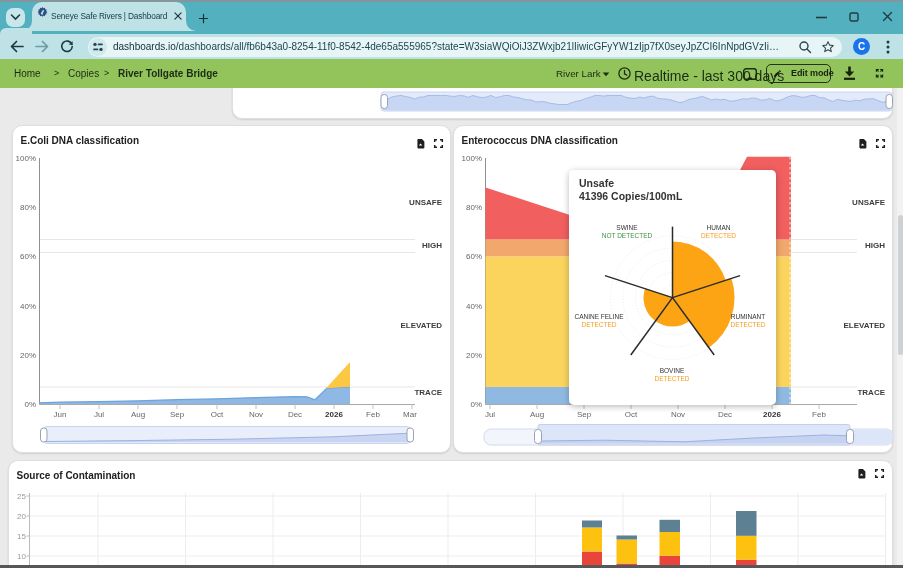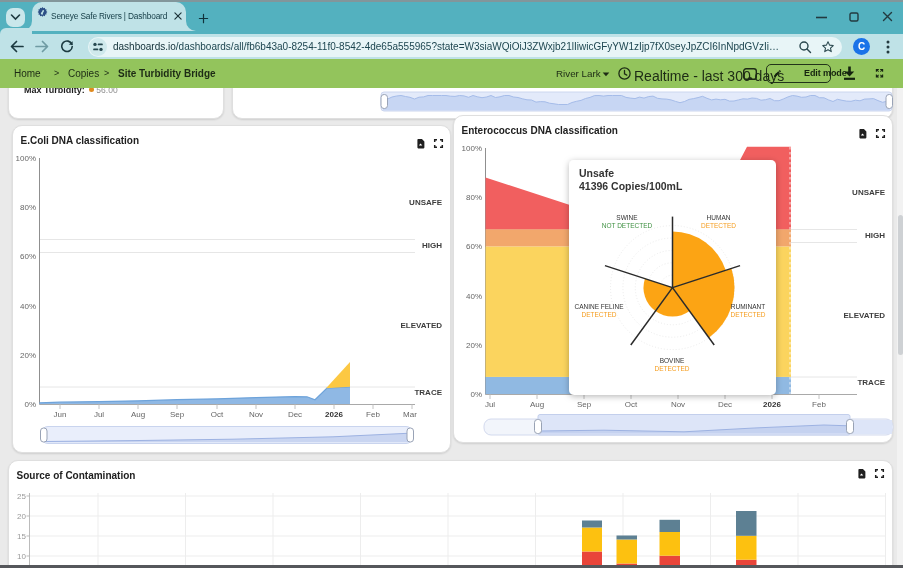--- a/index.html
+++ b/index.html
@@ -13,21 +13,21 @@
 #tab{position:absolute;left:32px;top:0;width:154px;height:29px;background:#bfe2e7;border-radius:10px 10px 0 0;}
 #tabtitle{position:absolute;left:19px;top:9px;width:122px;font-size:8.3px;letter-spacing:-0.15px;color:#123a44;white-space:nowrap;overflow:hidden;}
 #toolbar{position:absolute;left:0;top:34px;width:903px;height:25px;background:#bfe2e7;}
 #toolbar:before{content:"";position:absolute;left:0;top:-6px;width:32px;height:6px;background:#bfe2e7;border-radius:8px 0 0 0;}
 #pill{position:absolute;left:88px;top:3px;width:754px;height:20px;border-radius:10px;background:#e8f5f7;}
 #urltext{position:absolute;left:25px;top:4px;width:672px;font-size:10px;color:#1d4650;white-space:nowrap;overflow:hidden;text-overflow:ellipsis;}
 #avatar{position:absolute;left:853px;top:4px;width:17px;height:17px;border-radius:50%;background:#1a73e8;color:#fff;font-size:10px;font-weight:bold;text-align:center;line-height:17px;}
 
 #greenbar{position:absolute;left:0;top:59px;width:903px;height:29px;background:#93c45c;z-index:30;font-size:10px;color:#1d2b15;}
 #greenbar .bc{position:absolute;top:9px;}
-#editbtn{position:absolute;left:766px;top:5px;width:65px;height:19px;border:1.4px solid #22331a;border-radius:5px;font-weight:bold;font-size:9px;color:#15230f;line-height:16px;padding-left:37px;white-space:nowrap;letter-spacing:-0.1px;}
+#editbtn{position:absolute;left:766px;top:5px;width:65px;height:19px;border:1.4px solid #22331a;border-radius:5px;font-weight:bold;font-size:9px;color:#15230f;line-height:16px;padding-left:24px;white-space:nowrap;letter-spacing:-0.1px;}
 
 #content{position:absolute;left:0;top:59px;width:897px;height:506px;background:#eaeaea;z-index:1;}
 .card{position:absolute;background:#fff;border:1px solid #dfdfdf;border-radius:10px;box-shadow:0 1px 2px rgba(0,0,0,.12);}
 #scrollbar{position:absolute;left:897px;top:88px;width:6px;height:477px;background:#f2f2f2;z-index:2;}
 #sthumb{position:absolute;left:0.5px;top:127px;width:5px;height:140px;background:#ced1d4;border-radius:3px;}
 #bottomstrip{position:absolute;left:0;top:565px;width:903px;height:3px;background:#55575b;z-index:40;}
 svg text{font-family:"Liberation Sans",sans-serif;}
 </style>
 </head>
 <body>
@@ -104,21 +104,21 @@
         <circle cx="2" cy="7" r="1.5" fill="#233a40"></circle>
         <circle cx="2" cy="12" r="1.5" fill="#233a40"></circle>
       </svg>
 </div>
 
 <div id="greenbar">
   <div class="bc" style="left:14px;">Home</div>
   <div class="bc" style="left:54px;font-size:9px;top:9px;">&gt;</div>
   <div class="bc" style="left:68px;">Copies</div>
   <div class="bc" style="left:104px;font-size:9px;top:9px;">&gt;</div>
-  <div class="bc" style="left:118px;font-weight:bold;font-size:10px;">Site Turbidity Bridge</div>
+  <div class="bc" style="left:118px;font-weight:bold;font-size:10px;">River Tollgate Bridge</div>
   <div class="bc" style="left:556px;top:9px;font-size:9.8px;">River Lark</div>
   <svg class="abs" style="left:602px;top:13px" width="8" height="5" viewBox="0 0 9 6">
         <path d="M0.5 0.5 L4.5 5 L8.5 0.5 Z" fill="#1d2b15"></path>
       </svg>
   <svg class="abs" style="left:618px;top:8px" width="13" height="13" viewBox="0 0 13 13">
         <circle cx="6.5" cy="6.5" r="5.6" fill="none" stroke="#1d2b15" stroke-width="1.3"></circle>
         <path d="M6.5 3.4 L6.5 6.8 L8.8 8.1" stroke="#1d2b15" stroke-width="1.3" fill="none" stroke-linecap="round"></path>
       </svg>
   <div class="bc" style="left:634px;top:9px;font-size:14px;">Realtime - last 300 days</div>
   <svg class="abs" style="left:743px;top:68px;top:9px" width="14" height="12" viewBox="0 0 14 12">
@@ -137,23 +137,20 @@
   <svg class="abs" style="left:874px;top:8px" width="11" height="12" viewBox="0 0 24 24" fill="#15230f">
         <path d="M3 3 L9.5 3 L9.5 5.2 L7 5.2 L9.8 8 L8.2 9.6 L5.4 6.8 L5.4 9.5 L3 9.5 Z" transform="translate(1,0)"></path>
         <path d="M21 3 L14.5 3 L14.5 5.2 L17 5.2 L14.2 8 L15.8 9.6 L18.6 6.8 L18.6 9.5 L21 9.5 Z" transform="translate(-1,0)"></path>
         <path d="M3 21 L9.5 21 L9.5 18.8 L7 18.8 L9.8 16 L8.2 14.4 L5.4 17.2 L5.4 14.5 L3 14.5 Z" transform="translate(1,1)"></path>
         <path d="M21 21 L14.5 21 L14.5 18.8 L17 18.8 L14.2 16 L15.8 14.4 L18.6 17.2 L18.6 14.5 L21 14.5 Z" transform="translate(-1,1)"></path>
       </svg>
 </div>
 
 <div id="content">
 
-<div class="card" style="left:8px;top:1px;width:216px;height:59px;">
-  <div style="position:absolute;left:15px;top:24px;font-size:9px;font-weight:bold;color:#1c1c1c;white-space:nowrap;">Max Turbidity: <span style="display:inline-block;width:5px;height:5px;border-radius:50%;background:#e08a1e;margin:0 2px 1px 2px;"></span><span style="font-weight:normal;font-size:8.5px;color:#8f8f8f;">56.00</span></div>
-</div>
 
 <div class="card" style="left:232px;top:1px;width:661px;height:59px;">
 <svg width="661" height="59" style="position:absolute;left:0;top:0;">
   <rect x="148" y="31" width="511" height="19" rx="3" fill="#e3eafa" stroke="#ccd6ee" stroke-width="1"></rect>
   <polygon points="150.0,37.5 154.5,38.1 159.0,36.0 163.5,35.0 168.0,34.5 172.5,35.5 177.0,36.3 181.5,38.0 186.0,36.2 190.5,35.9 195.0,34.5 199.5,34.5 204.0,34.5 208.5,34.5 213.0,34.5 217.5,35.2 222.0,35.4 226.5,34.5 231.0,34.9 235.5,36.3 240.0,34.5 244.5,35.8 249.0,36.7 253.5,36.0 258.0,34.5 262.5,36.5 267.0,35.8 271.5,34.5 276.0,34.5 280.5,36.0 285.0,36.5 289.5,37.8 294.0,38.8 298.5,39.0 303.0,41.1 307.5,40.6 312.0,40.8 316.5,42.2 321.0,42.8 325.5,43.5 330.0,43.5 334.5,43.5 339.0,41.5 343.5,40.3 348.0,39.4 352.5,37.5 357.0,36.4 361.5,34.6 366.0,34.5 370.5,35.1 375.0,34.5 379.5,34.5 384.0,34.5 388.5,34.5 393.0,36.4 397.5,37.1 402.0,37.6 406.5,36.1 411.0,37.1 415.5,35.6 420.0,35.1 424.5,37.3 429.0,37.9 433.5,38.1 438.0,38.9 442.5,40.4 447.0,41.7 451.5,40.5 456.0,38.4 460.5,37.6 465.0,36.6 469.5,35.3 474.0,37.3 478.5,38.9 483.0,38.1 487.5,38.8 492.0,38.3 496.5,40.1 501.0,40.0 505.5,38.9 510.0,37.8 514.5,38.1 519.0,37.0 523.5,37.4 528.0,39.2 532.5,38.7 537.0,37.5 541.5,39.7 546.0,39.7 550.5,37.9 555.0,35.9 559.5,34.5 564.0,35.1 568.5,36.3 573.0,36.0 577.5,34.5 582.0,34.5 586.5,36.7 591.0,36.8 595.5,38.9 600.0,40.5 604.5,38.3 609.0,39.3 613.5,40.1 618.0,40.3 622.5,39.2 627.0,39.8 631.5,38.1 636.0,37.9 640.5,37.6 645.0,39.6 649.5,41.3 654.0,40.3 657,40.3 657,49.5 150,49.5" fill="#c7d6f3"></polygon>
   <polyline points="150.0,37.5 154.5,38.1 159.0,36.0 163.5,35.0 168.0,34.5 172.5,35.5 177.0,36.3 181.5,38.0 186.0,36.2 190.5,35.9 195.0,34.5 199.5,34.5 204.0,34.5 208.5,34.5 213.0,34.5 217.5,35.2 222.0,35.4 226.5,34.5 231.0,34.9 235.5,36.3 240.0,34.5 244.5,35.8 249.0,36.7 253.5,36.0 258.0,34.5 262.5,36.5 267.0,35.8 271.5,34.5 276.0,34.5 280.5,36.0 285.0,36.5 289.5,37.8 294.0,38.8 298.5,39.0 303.0,41.1 307.5,40.6 312.0,40.8 316.5,42.2 321.0,42.8 325.5,43.5 330.0,43.5 334.5,43.5 339.0,41.5 343.5,40.3 348.0,39.4 352.5,37.5 357.0,36.4 361.5,34.6 366.0,34.5 370.5,35.1 375.0,34.5 379.5,34.5 384.0,34.5 388.5,34.5 393.0,36.4 397.5,37.1 402.0,37.6 406.5,36.1 411.0,37.1 415.5,35.6 420.0,35.1 424.5,37.3 429.0,37.9 433.5,38.1 438.0,38.9 442.5,40.4 447.0,41.7 451.5,40.5 456.0,38.4 460.5,37.6 465.0,36.6 469.5,35.3 474.0,37.3 478.5,38.9 483.0,38.1 487.5,38.8 492.0,38.3 496.5,40.1 501.0,40.0 505.5,38.9 510.0,37.8 514.5,38.1 519.0,37.0 523.5,37.4 528.0,39.2 532.5,38.7 537.0,37.5 541.5,39.7 546.0,39.7 550.5,37.9 555.0,35.9 559.5,34.5 564.0,35.1 568.5,36.3 573.0,36.0 577.5,34.5 582.0,34.5 586.5,36.7 591.0,36.8 595.5,38.9 600.0,40.5 604.5,38.3 609.0,39.3 613.5,40.1 618.0,40.3 622.5,39.2 627.0,39.8 631.5,38.1 636.0,37.9 640.5,37.6 645.0,39.6 649.5,41.3 654.0,40.3 657,40.3" fill="none" stroke="#a5bce9" stroke-width="1"></polyline>
   <rect x="148" y="33.5" width="6.5" height="14" rx="3" fill="#fff" stroke="#99a3b6" stroke-width="1"></rect>
   <rect x="653" y="33.5" width="6.5" height="14" rx="3" fill="#fff" stroke="#99a3b6" stroke-width="1"></rect>
 </svg>
 </div>
@@ -221,21 +218,21 @@
   </g>
 
   <rect x="28" y="300.5" width="372" height="17" rx="7" fill="#e9eefb" stroke="#c9d4ee" stroke-width="1"></rect>
   <polygon points="31,315.5 120,314.6 220,313.2 320,310.8 397,307.2 397,316.2 31,316.2" fill="#c9d5f1"></polygon>
   <polyline points="31,315.5 120,314.6 220,313.2 320,310.8 397,307.2" fill="none" stroke="#9db2e2" stroke-width="1"></polyline>
   <rect x="27.5" y="302" width="6.5" height="14" rx="3" fill="#fff" stroke="#99a3b6" stroke-width="1"></rect>
   <rect x="394" y="302" width="6.5" height="14" rx="3" fill="#fff" stroke="#99a3b6" stroke-width="1"></rect>
 </svg>
 </div>
 
-<div class="card" style="left:453px;top:56px;width:440px;height:328px;">
+<div class="card" style="left:453px;top:66px;width:440px;height:328px;">
 <svg width="440" height="328" style="position:absolute;left:0;top:0;">
   <defs>
             <filter id="tshadow" x="-20%" y="-20%" width="140%" height="140%">
               <feDropShadow dx="0" dy="1.5" stdDeviation="3" flood-color="#000" flood-opacity="0.28"></feDropShadow>
             </filter>
           </defs>
   <text x="7.5" y="18" font-size="10" font-weight="bold" fill="#212121">Enterococcus DNA classification</text>
   <g transform="translate(405,13)">
             <path d="M1.5 0 L6 0 L9 3 L9 10.5 A1 1 0 0 1 8 11.5 L1.5 11.5 A1 1 0 0 1 0.5 10.5 L0.5 1 A1 1 0 0 1 1.5 0 Z" fill="#1f1f1f" transform="scale(0.82)"></path>
             <path d="M2.5 7.5 L4.2 5.5 L6.5 7.9 L2.5 7.9 Z" fill="#fff" transform="scale(0.82)"></path>

